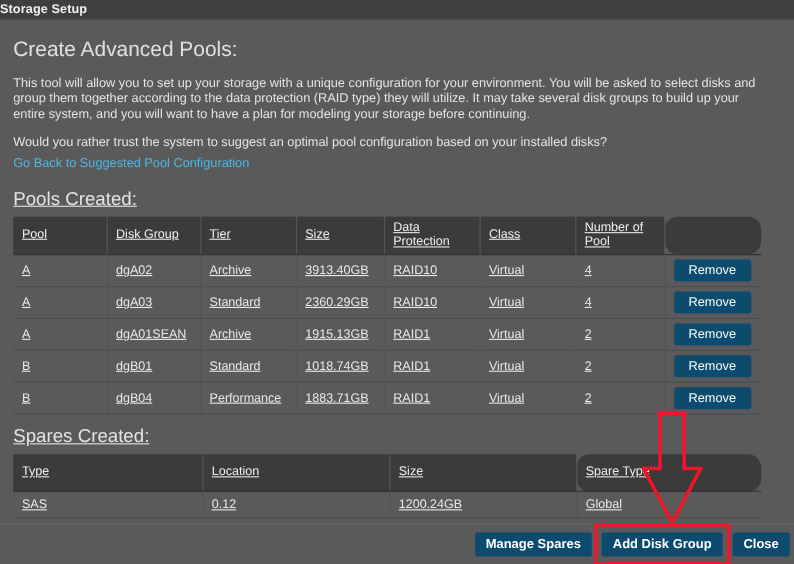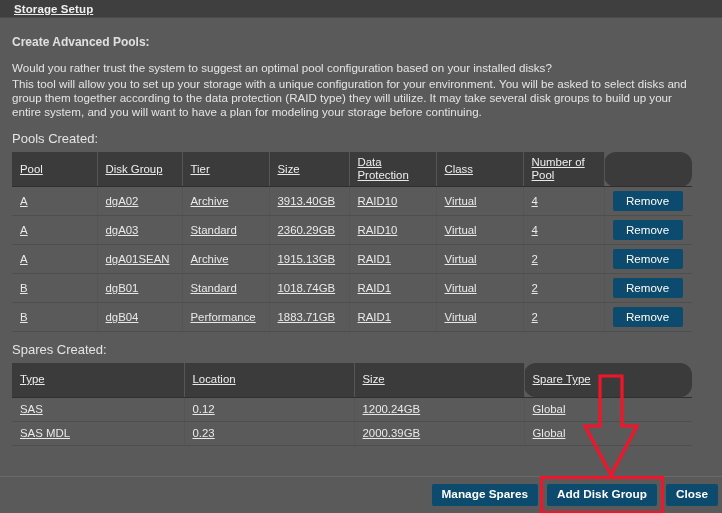--- a/index.html
+++ b/index.html
@@ -14,41 +14,39 @@
     position: relative;
   }
 
   
   .titlebar {
     height: 18px;
     background: #3f3f3f;
     border-bottom: 1px solid #4a4a4a;
     display: flex;
     align-items: center;
-    padding-left: 14px;
-    text-decoration: underline;
   }
   .titlebar-text {
     font-size: 11.5px;
     font-weight: bold;
     color: #f0f0f0;
     letter-spacing: 0.1px;
   }
 
   
   .content {
     padding: 10px 12px 0 12px;
     position: relative;
   }
 
   .page-title {
-    font-size: 12px;
+    font-size: 19px;
     color: #e0e0e0;
     margin: 8px 0 12px 0;
-    font-weight: bold;
+    font-weight: normal;
     line-height: 1.1;
   }
 
   .para {
     font-size: 11.6px;
     line-height: 14px;
     color: #e4e4e4;
     margin: 0 0 12px 0;
     max-width: 690px;
   }
@@ -59,23 +57,24 @@
     color: #4db8e8;
     text-decoration: none;
     display: inline-block;
     margin: 0 0 16px 0;
     cursor: pointer;
   }
 
   .bold { font-weight: bold; }
 
   .section-label {
-    font-size: 13px;
+    font-size: 17px;
     color: #e4e4e4;
     margin: 0 0 6px 0;
+    text-decoration: underline;
   }
 
   
   .tbl-wrap { margin: 0 0 10px 0; }
   table.grid {
     border-collapse: collapse;
     table-layout: fixed;
     border-spacing: 0;
     font-size: 11.4px;
     text-decoration: underline;
@@ -189,24 +188,25 @@
 <body>
 
 <div class="titlebar">
   <span class="titlebar-text">Storage Setup</span>
 </div>
 
 <div class="content">
 
   <h1 class="page-title">Create Advanced Pools:</h1>
 
+  <p class="para">This tool will allow you to set up your storage with a unique configuration for your environment. You will be asked to select disks and group them together according to the data protection (RAID type) they will utilize. It may take several disk groups to build up your entire system, and you will want to have a plan for modeling your storage before continuing.</p>
+
   <p class="para tight">Would you rather trust the system to suggest an optimal pool configuration based on your installed disks?</p>
 
-  <p class="para">This tool will allow you to set up your storage with a unique configuration for your environment. You will be asked to select disks and group them together according to the data protection (RAID type) they will utilize. It may take several disk groups to build up your entire system, and you will want to have a plan for modeling your storage before continuing.</p>
-
+  <a class="link" href="#">Go Back to Suggested Pool Configuration</a>
 
 
   <div class="section-label">Pools Created:</div>
 
   
   <div class="tbl-wrap">
     <table class="grid" id="pools-table">
       <colgroup>
         <col class="c-pool">
           <col class="c-dg">

